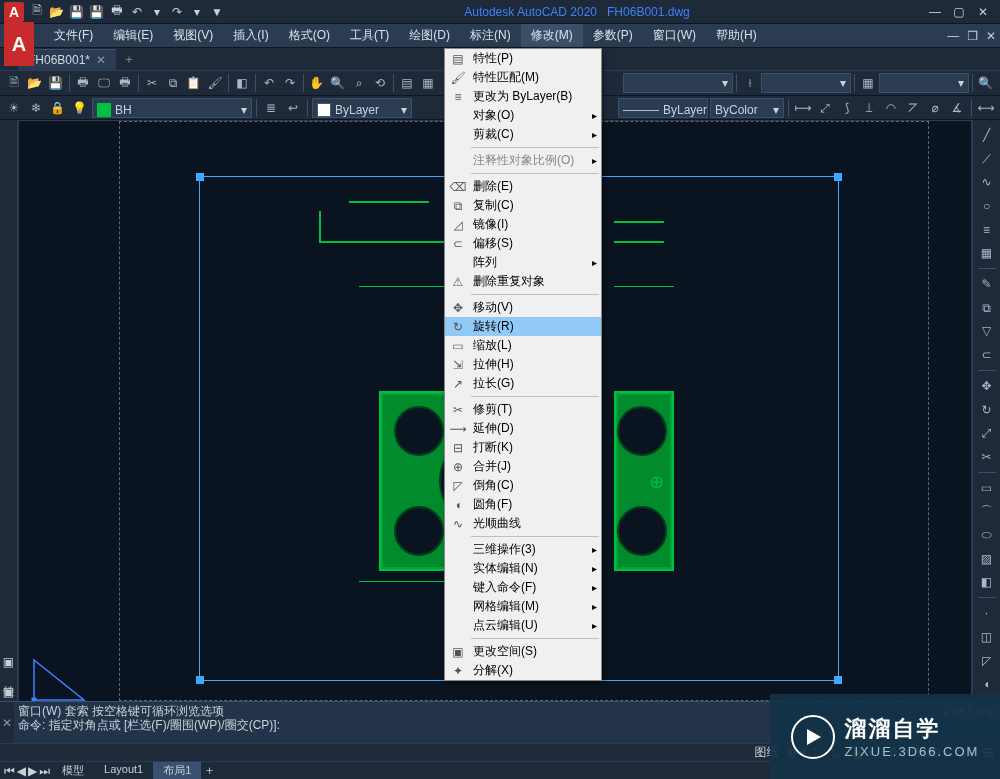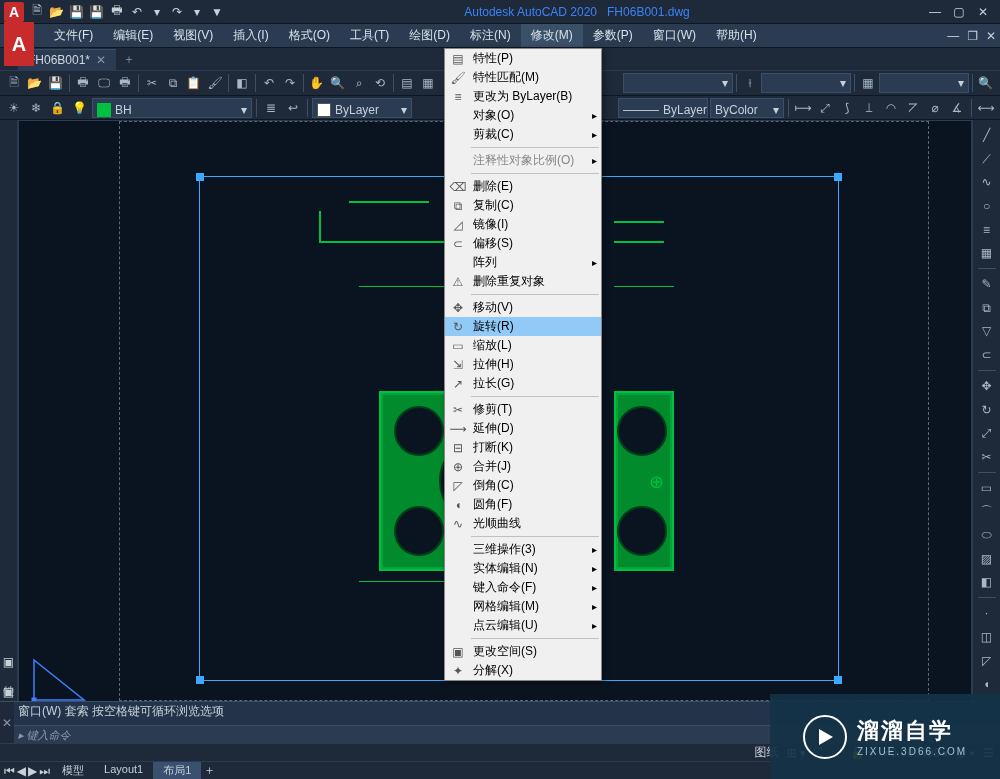--- a/index.html
+++ b/index.html
@@ -75,21 +75,21 @@
 
 .cad-green { position: absolute; border: 2px solid #00c040; }
 .cad-fill { background: #00a030; }
 .cad-green-line { position: absolute; background: #00c040; }
 
 
 .brand-overlay { position: absolute; right: 0; bottom: 0; width: 230px; height: 85px; background: rgba(20,50,70,0.92); display: flex; align-items: center; justify-content: center; gap: 10px; color: #fff; }
 .brand-logo-circle { width: 44px; height: 44px; border: 2px solid #fff; border-radius: 50%; display: flex; align-items: center; justify-content: center; }
 .brand-text { display: flex; flex-direction: column; }
 .brand-text-main { font-size: 22px; font-weight: bold; letter-spacing: 2px; }
-.brand-text-sub { font-size: 10px; letter-spacing: 2px; color: #a0c0d0; }
+.brand-text-sub { font-size: 13px; letter-spacing: 2px; color: #a0c0d0; }
 
 .green-swatch{ background:#00c040; }
 .white-swatch{ background:#fff; border:1px solid #555;}
 </style>
 </head>
 <body>
 
 <div class="titlebar">
   <div class="app-logo">A</div>
   <div class="qat">
@@ -308,23 +308,24 @@
     <div class="rt-icon">·</div>
     <div class="rt-icon">◫</div>
     <div class="rt-icon">◸</div>
     <div class="rt-icon">◖</div>
     <div class="rt-icon">✦</div>
   </div>
 </div>
 
 <div class="cmdline-area">
   <div class="cmd-grip">✕</div>
-  <div style="flex:1;display:flex;flex-direction:column">
+  <div style="flex:1;display:flex;flex-direction:row">
     <div class="cmd-text">
       <div>窗口(W) 套索  按空格键可循环浏览选项</div>
+      <div>命令: 指定对角点或 [栏选(F)/圈围(WP)/圈交(CP)]:</div>
     </div>
     <div class="cmd-input">▸  键入命令</div>
   </div>
 </div>
 
 <div class="statusbar">
   <span class="sb-spacer"></span>
   <span class="sb-item">图纸</span>
   <span class="sb-item">⊞ ▾</span>
   <span class="sb-item">⛶</span>

